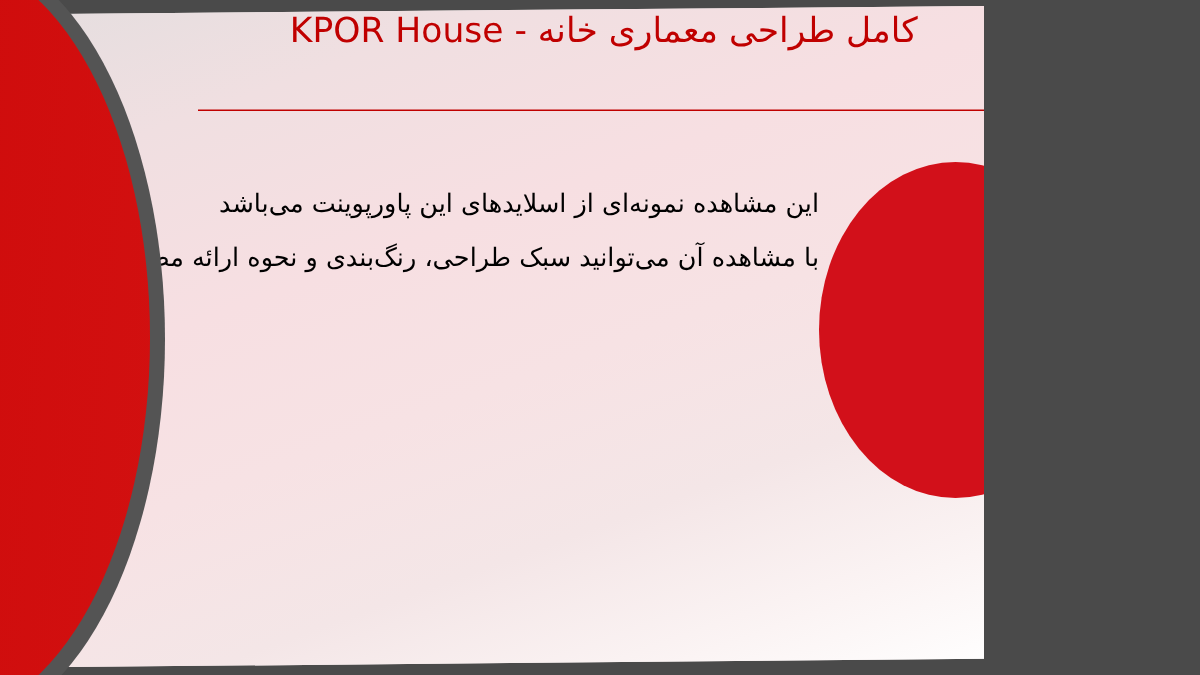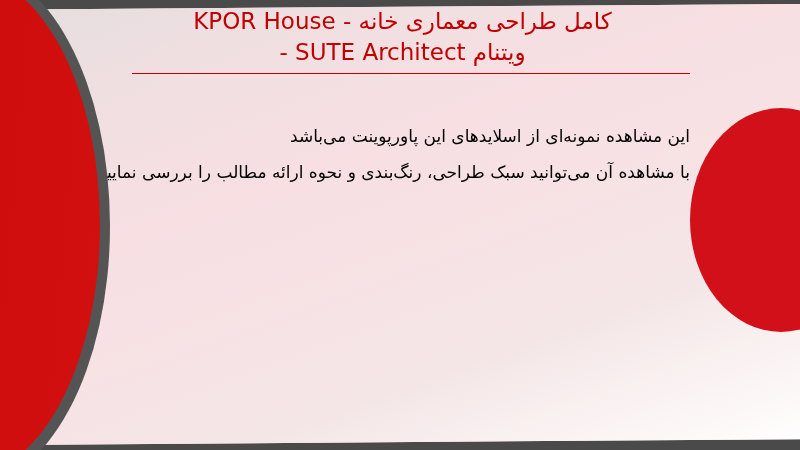--- a/index.html
+++ b/index.html
@@ -21,21 +21,21 @@
     position: absolute;
     inset: 0;
     background: #4a4a4a;
   }
 
   
   .panel {
     position: absolute;
     left: 0;
     top: 0;
-    width: 800px;
+    width: 656px;
     height: 450px;
     background: #efe9e9;
     -webkit-clip-path: polygon(3.0% 2.1%, 100% 0.9%, 100% 97.6%, 1.1% 98.9%);
     clip-path: polygon(3.0% 2.1%, 100% 0.9%, 100% 97.6%, 1.1% 98.9%);
     overflow: hidden;
   }
   .panel-bg {
     position: absolute;
     inset: 0;
     background:
@@ -151,21 +151,20 @@
       <div class="arc" style="left:-240px; top:-230px; width:1100px; height:1200px; border-width:16px; transform:rotate(-3deg); border-top-color:rgba(205,192,196,.40);"></div>
       <div class="arc" style="left:-120px; top:-200px; width:1060px; height:1180px; border-width:34px; transform:rotate(2deg);"></div>
       <div class="arc" style="left:40px; top:-240px; width:1020px; height:1200px; border-width:20px; transform:rotate(6deg); border-top-color:rgba(210,198,201,.40);"></div>
       <div class="arc" style="left:180px; top:-190px; width:980px; height:1160px; border-width:28px; transform:rotate(10deg);"></div>
     </div>
 
     <div class="right-circle"></div>
 
     <div class="title-block">
       <div class="title-line">کامل طراحی معماری خانه - KPOR House</div>
-      <div class="title-line">ویتنام SUTE Architect -</div>
     </div>
     <div class="title-rule"></div>
 
     <div class="body-block">
       <div class="body-line">این مشاهده نمونه‌ای از اسلایدهای این پاورپوینت می‌باشد</div>
       <div class="body-line">با مشاهده آن می‌توانید سبک طراحی، رنگ‌بندی و نحوه ارائه مطالب را بررسی نمایید</div>
     </div>
   </div>
 
   <div class="left-lens-border"></div>

